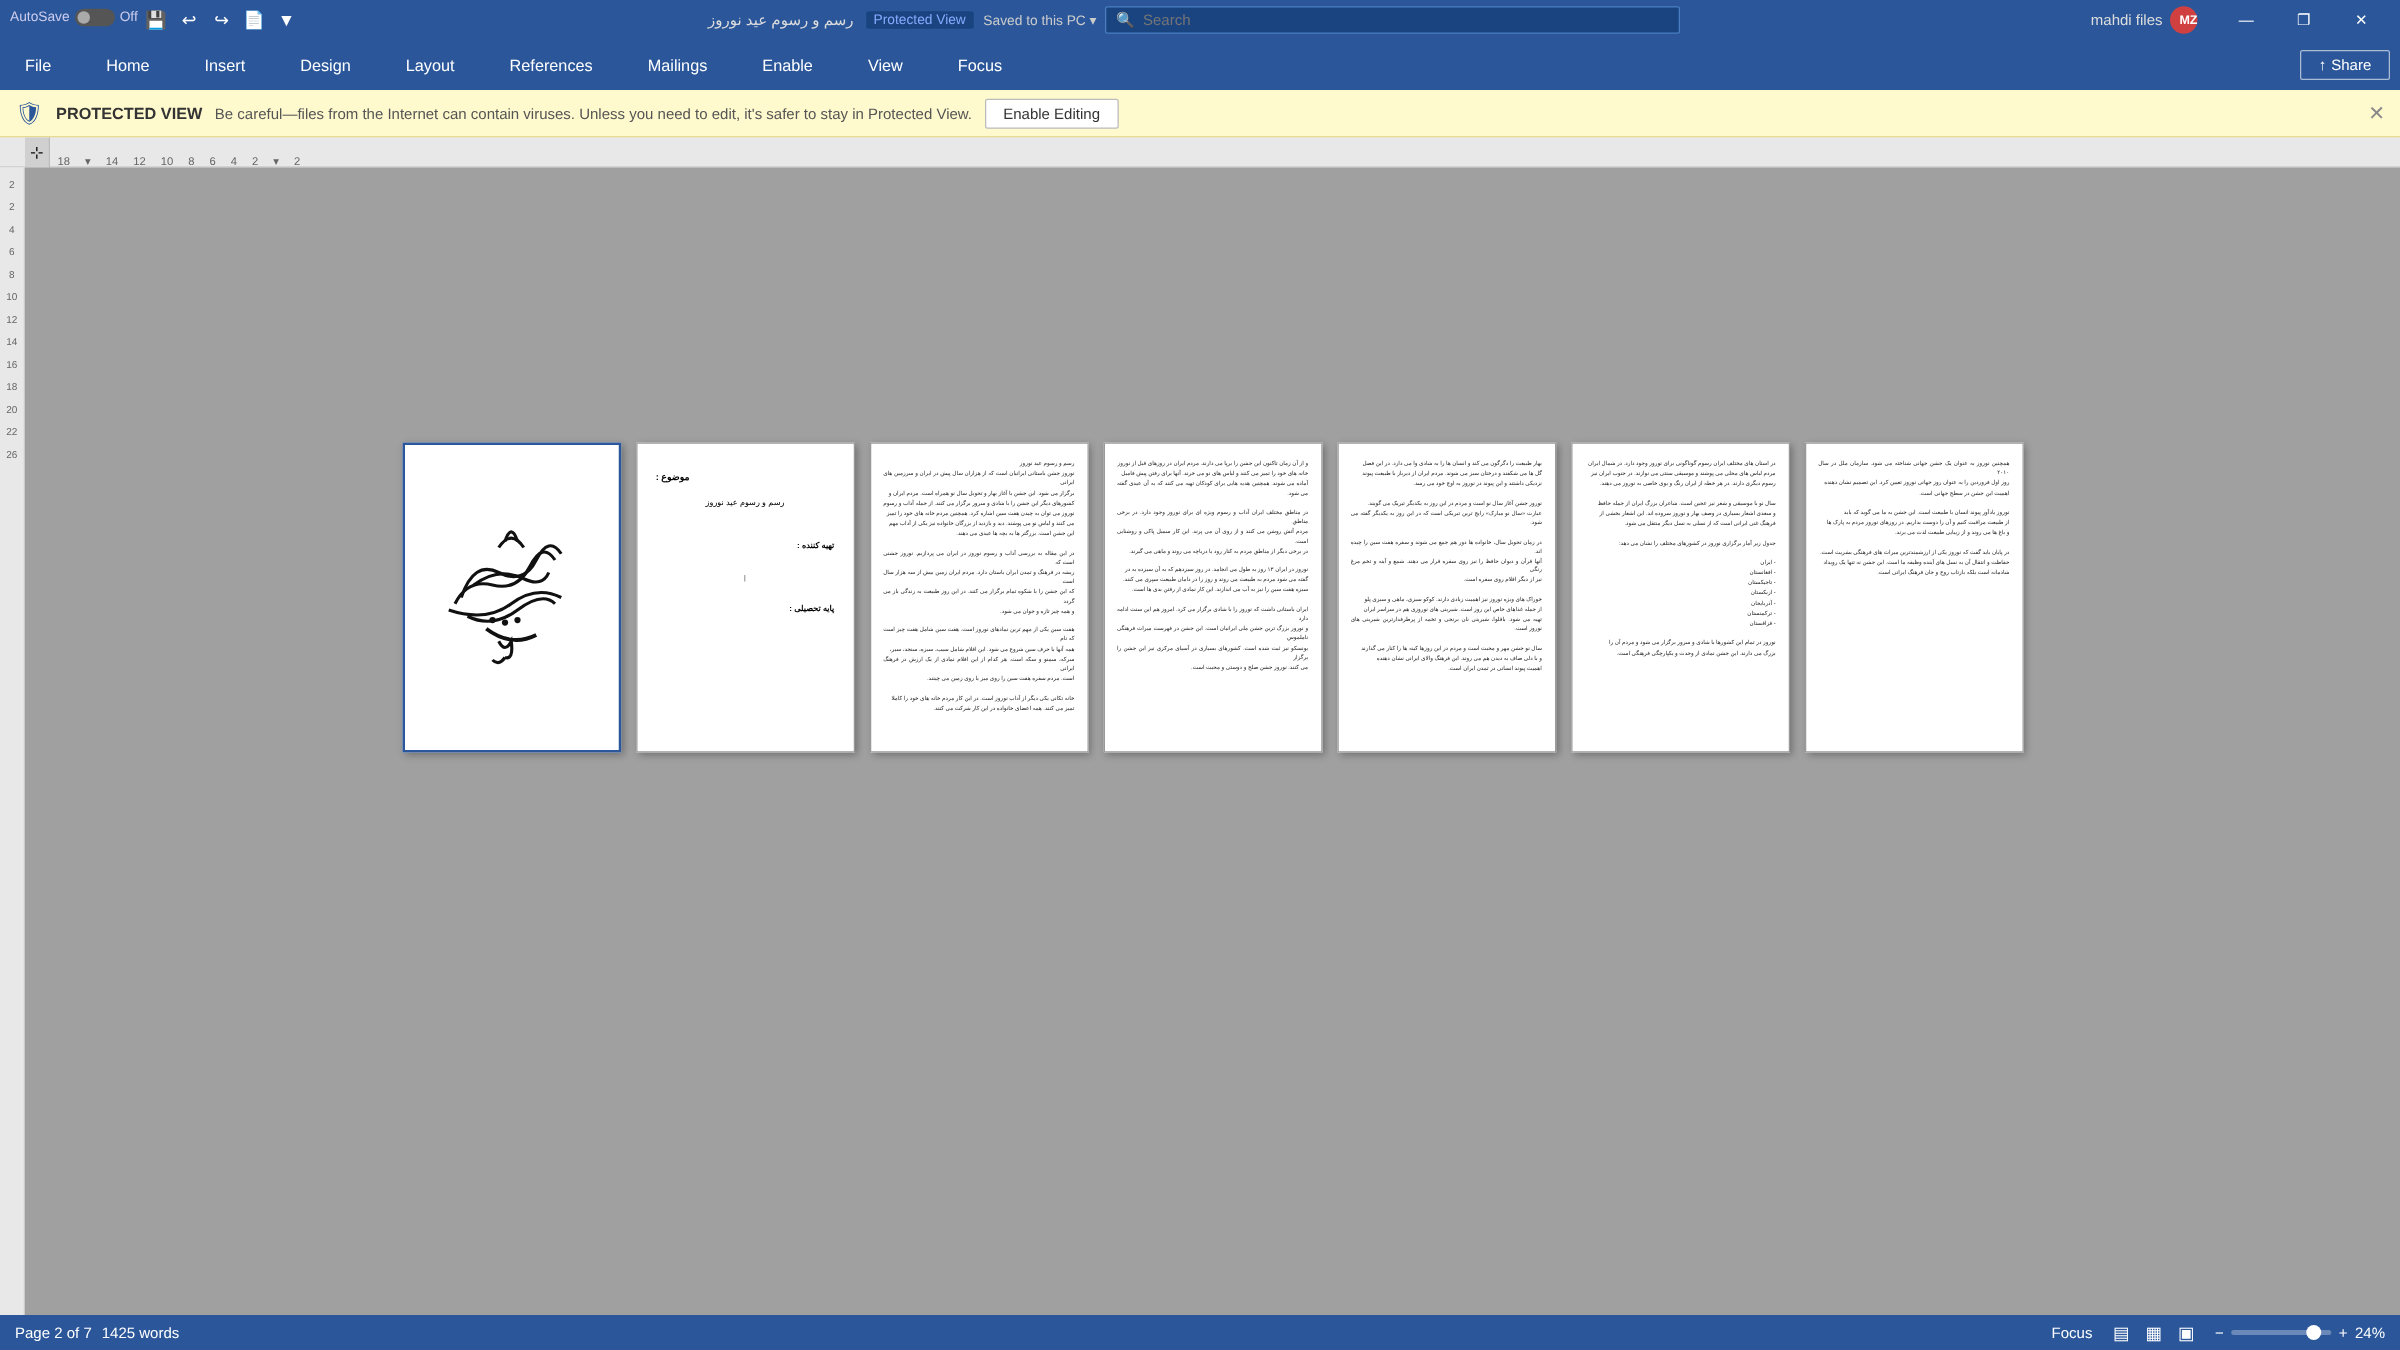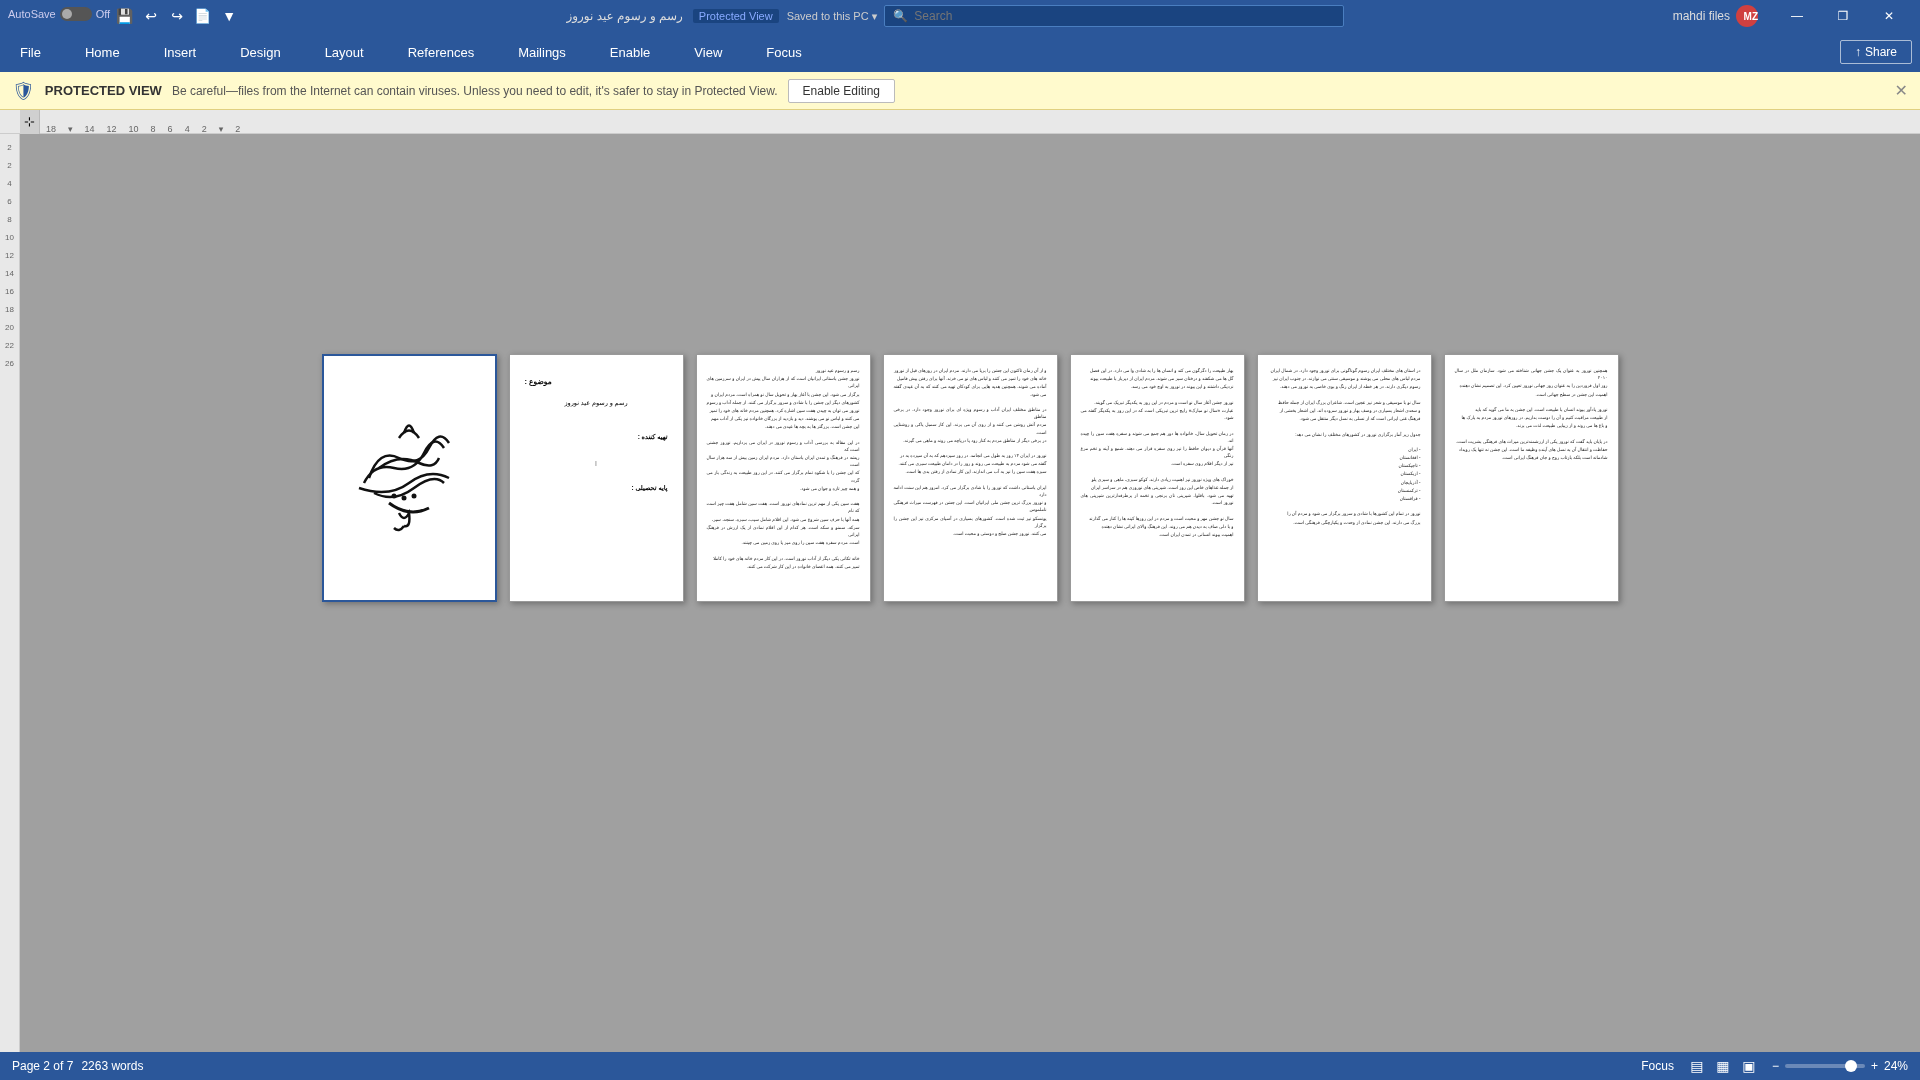--- a/index.html
+++ b/index.html
@@ -482,21 +482,21 @@
           <div class="text-line">شادمانه است بلکه بازتاب روح و جان فرهنگ ایرانی است.</div>
         </div>
       </div>
 
     </div>
   </div>
 </div>
 
 <div class="statusbar">
   <span>Page 2 of 7</span>
-  <span>2263 words</span>
+  <span>1425 words</span>
   <div class="statusbar-right">
     <span>Focus</span>
     <div class="view-icons">
       <div class="view-icon">▤</div>
       <div class="view-icon">▦</div>
       <div class="view-icon">▣</div>
     </div>
     <div class="zoom-bar">
       <span>−</span>
       <div class="zoom-slider">

